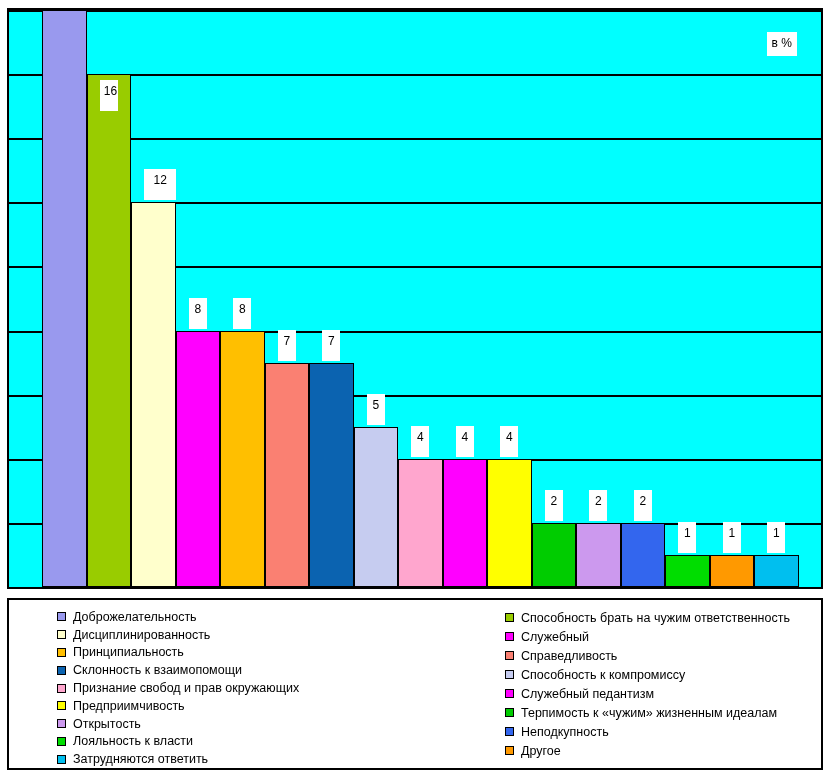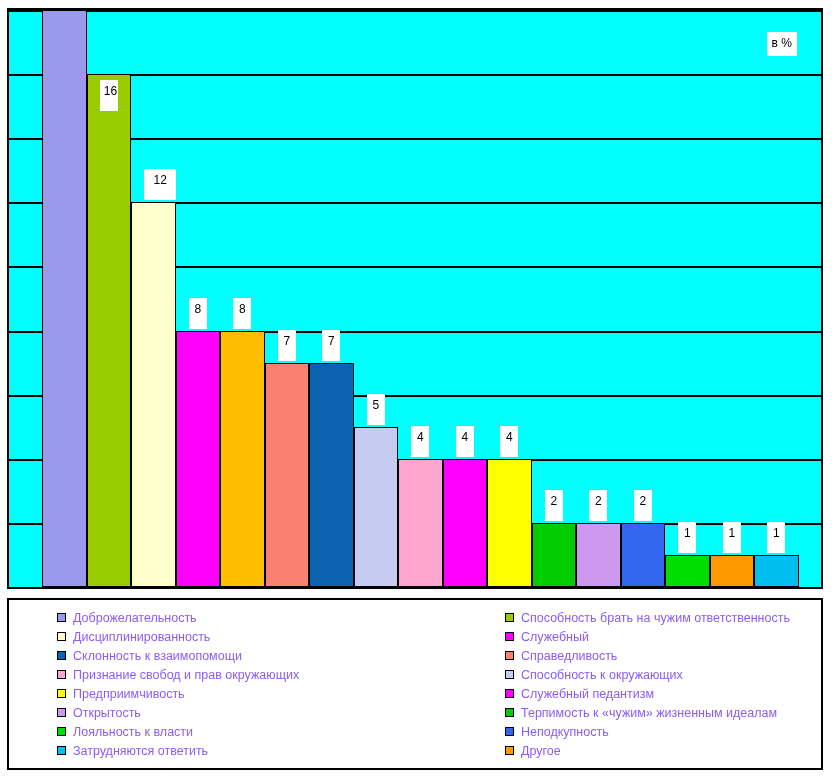--- a/index.html
+++ b/index.html
@@ -105,21 +105,21 @@
     flex-direction: column;
   }
   .legend-col.left { padding-left: 48px; }
   .legend-col.right { padding-left: 42px; }
 
   .legend-item {
     display: flex;
     align-items: center;
     height: 19px;
     font-size: 12.5px;
-    color: #8b5cf6;
+    color: #000000;
     white-space: nowrap;
   }
   .legend-swatch {
     width: 9px;
     height: 9px;
     border: 1px solid #000000;
     box-sizing: border-box;
     margin-right: 7px;
     flex: 0 0 auto;
   }
@@ -188,20 +188,24 @@
         <div class="legend-col left">
           <div class="legend-item">
             <span class="legend-swatch" style="background: rgb(153, 153, 238);"></span>
             <span class="legend-text">Доброжелательность</span>
           </div>
           <div class="legend-item">
             <span class="legend-swatch" style="background: rgb(255, 255, 204);"></span>
             <span class="legend-text">Дисциплинированность</span>
           </div>
           <div class="legend-item">
+            <span class="legend-swatch" style="background: rgb(255, 191, 0);"></span>
+            <span class="legend-text">Принципиальность</span>
+          </div>
+          <div class="legend-item">
             <span class="legend-swatch" style="background: rgb(11, 99, 176);"></span>
             <span class="legend-text">Склонность к взаимопомощи</span>
           </div>
           <div class="legend-item">
             <span class="legend-swatch" style="background: rgb(255, 166, 206);"></span>
             <span class="legend-text">Признание свобод и прав окружающих</span>
           </div>
           <div class="legend-item">
             <span class="legend-swatch" style="background: rgb(255, 255, 0);"></span>
             <span class="legend-text">Предприимчивость</span>
@@ -227,21 +231,21 @@
           <div class="legend-item">
             <span class="legend-swatch" style="background: rgb(255, 0, 255);"></span>
             <span class="legend-text">Служебный</span>
           </div>
           <div class="legend-item">
             <span class="legend-swatch" style="background: rgb(250, 128, 114);"></span>
             <span class="legend-text">Справедливость</span>
           </div>
           <div class="legend-item">
             <span class="legend-swatch" style="background: rgb(198, 204, 240);"></span>
-            <span class="legend-text">Способность к окружающих</span>
+            <span class="legend-text">Способность к компромиссу</span>
           </div>
           <div class="legend-item">
             <span class="legend-swatch" style="background: rgb(255, 0, 255);"></span>
             <span class="legend-text">Служебный педантизм</span>
           </div>
           <div class="legend-item">
             <span class="legend-swatch" style="background: rgb(0, 204, 0);"></span>
             <span class="legend-text">Терпимость к «чужим» жизненным идеалам</span>
           </div>
           <div class="legend-item">

